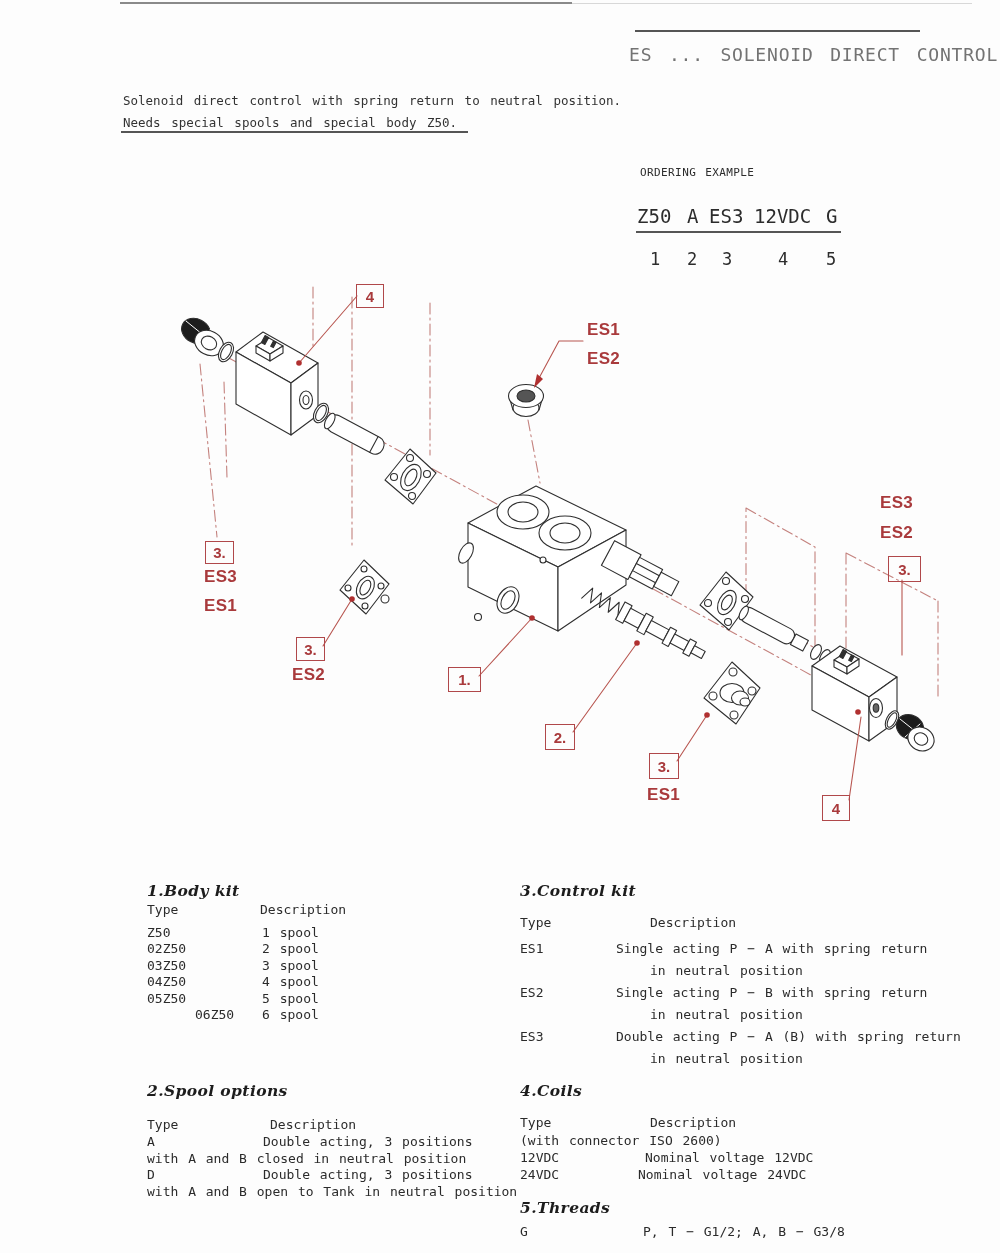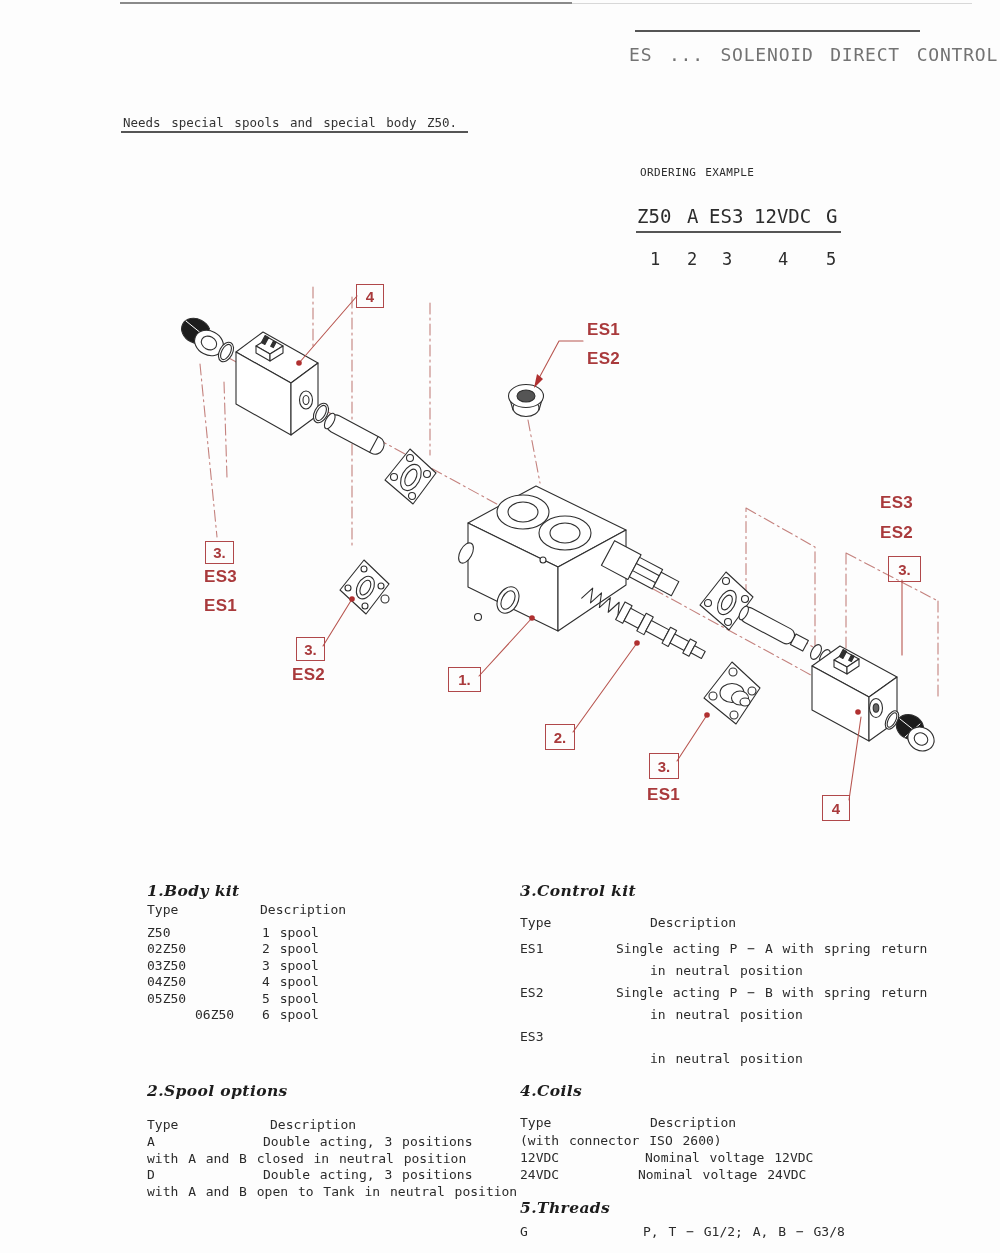--- a/index.html
+++ b/index.html
@@ -30,20 +30,21 @@
 <body>
 
 <div id="page">
 
   <div class="abs" style="left:120px;top:2px;width:452px;height:2px;background:#8a8a8a;"></div>
   <div class="abs" style="left:572px;top:3px;width:400px;height:1px;background:#d8d8d8;"></div>
 
   <div class="rule" style="left:635px;top:30px;width:285px;"></div>
   <div class="abs subtitle" style="left:629px;top:44px;">ES ... SOLENOID DIRECT CONTROL</div>
 
+  <div class="abs intro" style="left:123px;top:93px;">Solenoid direct control with spring return to neutral position.</div>
   <div class="abs intro" style="left:123px;top:115px;">Needs special spools and special body Z50.</div>
   <div class="rule" style="left:121px;top:131px;width:347px;"></div>
 
   <div class="abs cad ord-head" style="left:640px;top:166px;">ORDERING EXAMPLE</div>
   <div class="abs cad ord-code" style="left:637px;top:205px;">Z50</div>
   <div class="abs cad ord-code" style="left:687px;top:205px;">A</div>
   <div class="abs cad ord-code" style="left:709px;top:205px;">ES3</div>
   <div class="abs cad ord-code" style="left:754px;top:205px;">12VDC</div>
   <div class="abs cad ord-code" style="left:826px;top:205px;">G</div>
   <div class="rule" style="left:636px;top:231px;width:205px;"></div>
@@ -288,20 +289,21 @@
   <div class="abs sec-head" style="left:520px;top:881px;">3.Control kit</div>
   <div class="abs tbl" style="left:520px;top:915px;">Type</div>
   <div class="abs tbl" style="left:650px;top:915px;">Description</div>
   <div class="abs tbl" style="left:520px;top:941px;">ES1</div>
   <div class="abs tbl" style="left:616px;top:941px;">Single acting P − A with spring return</div>
   <div class="abs tbl" style="left:650px;top:963px;">in neutral position</div>
   <div class="abs tbl" style="left:520px;top:985px;">ES2</div>
   <div class="abs tbl" style="left:616px;top:985px;">Single acting P − B with spring return</div>
   <div class="abs tbl" style="left:650px;top:1007px;">in neutral position</div>
   <div class="abs tbl" style="left:520px;top:1029px;">ES3</div>
+  <div class="abs tbl" style="left:616px;top:1029px;">Double acting P − A (B) with spring return</div>
   <div class="abs tbl" style="left:650px;top:1051px;">in neutral position</div>
 
   <div class="abs sec-head" style="left:147px;top:1081px;">2.Spool options</div>
   <div class="abs tbl" style="left:147px;top:1117px;">Type</div>
   <div class="abs tbl" style="left:270px;top:1117px;">Description</div>
   <div class="abs tbl" style="left:147px;top:1134px;">A</div>
   <div class="abs tbl" style="left:263px;top:1134px;">Double acting, 3 positions</div>
   <div class="abs tbl" style="left:147px;top:1151px;">with A and B closed in neutral position</div>
   <div class="abs tbl" style="left:147px;top:1167px;">D</div>
   <div class="abs tbl" style="left:263px;top:1167px;">Double acting, 3 positions</div>

